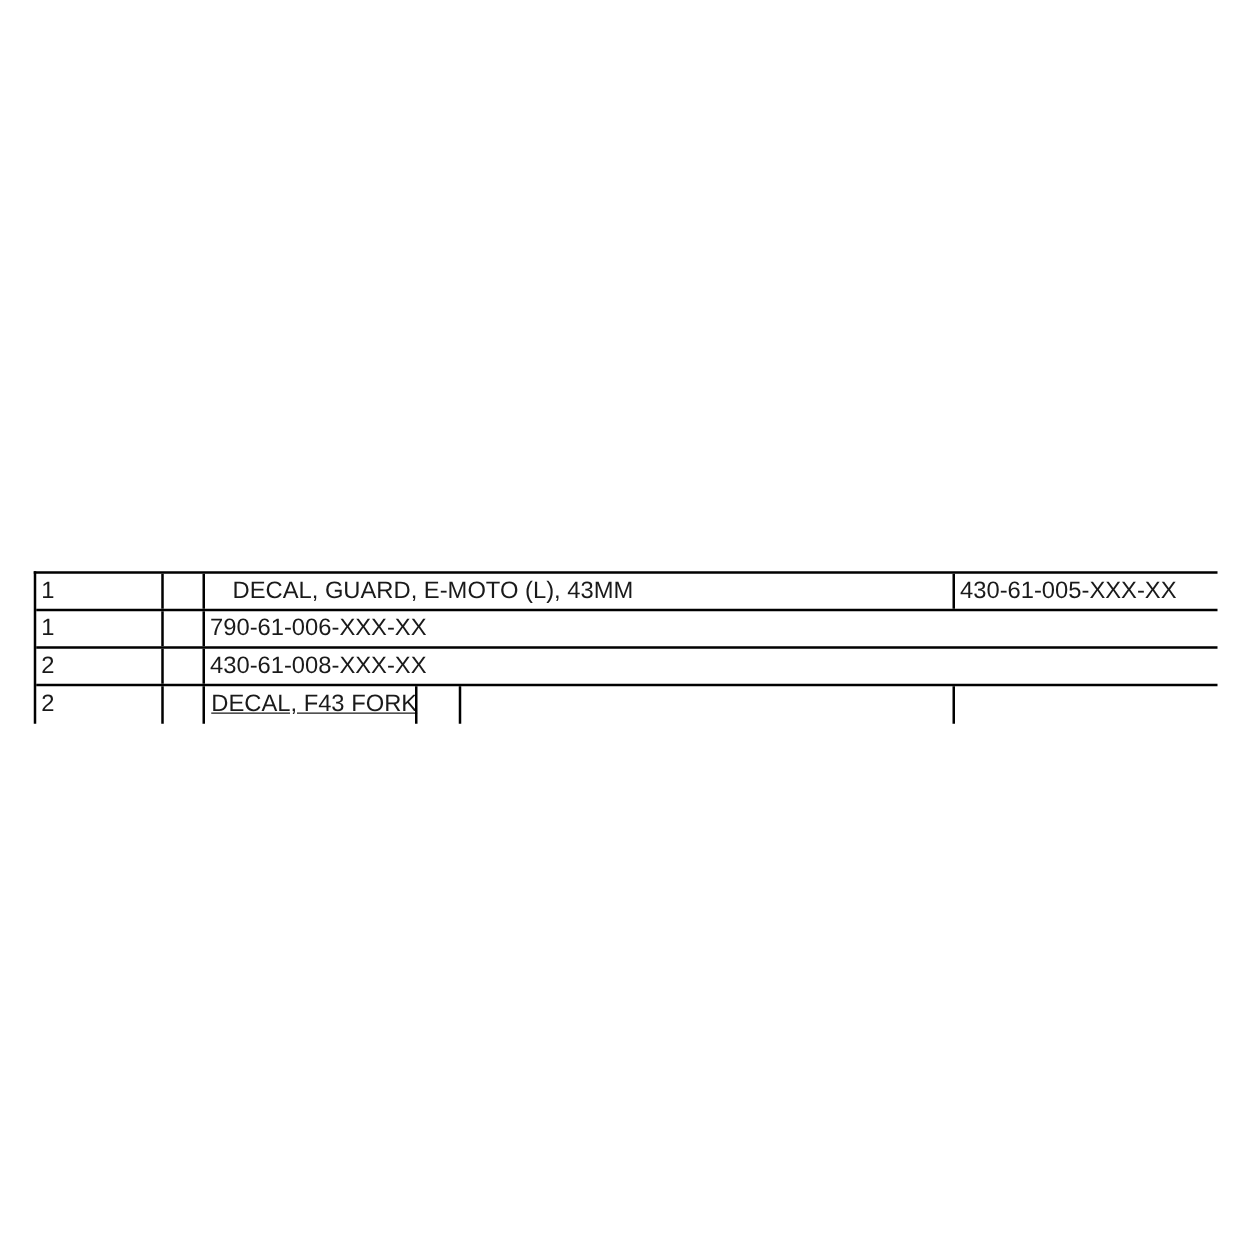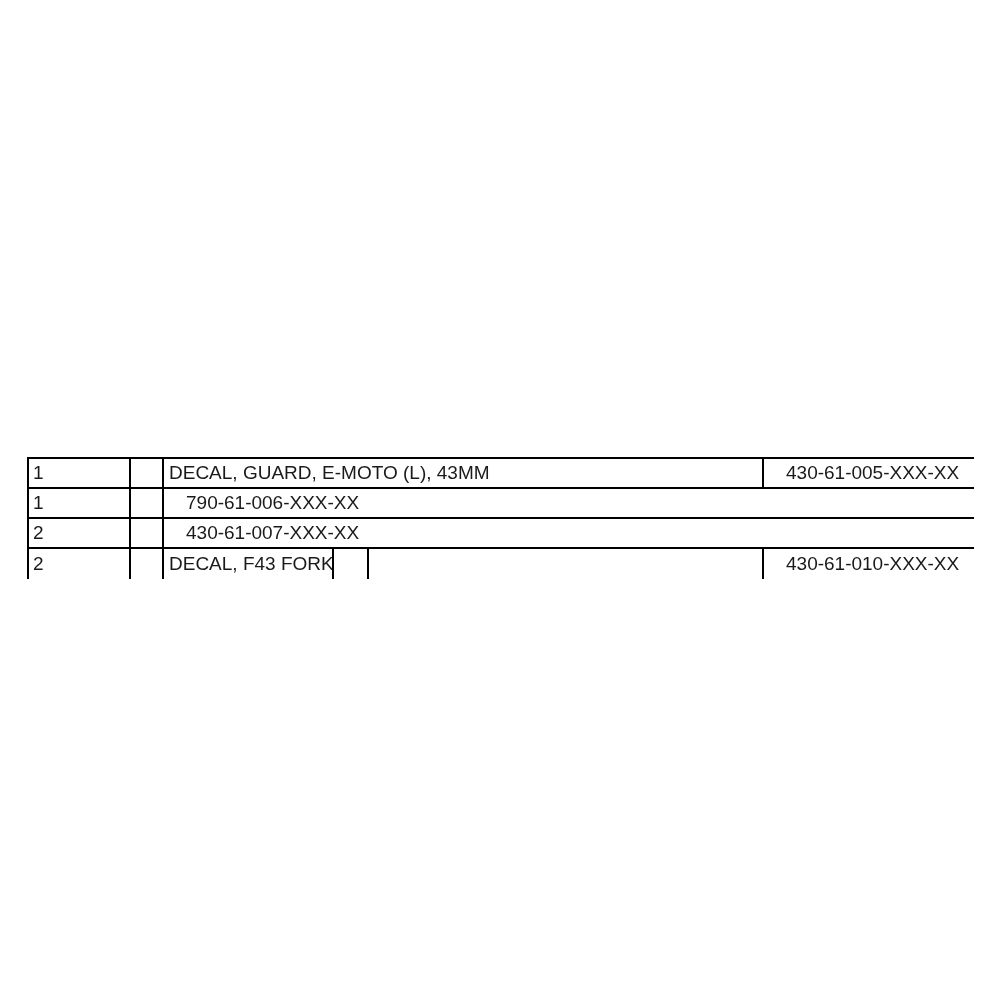--- a/index.html
+++ b/index.html
@@ -37,24 +37,24 @@
   .cell {
     box-sizing: border-box;
     border-right: 2px solid #000000;
     display: flex;
     align-items: center;
     white-space: nowrap;
     overflow: visible;
   }
   .c-qty  { width: 102px; padding-left: 4px; }
   .c-gap  { width: 33px; }
-  .c-desc { width: 600px; padding-left: 5px; }
-  .c-part { width: 210px; padding-left: 22px; border-right: none;  }
+  .c-desc { width: 600px; padding-left: 22px; }
+  .c-part { width: 210px; padding-left: 4px; border-right: none;  }
   
-  .c-desc.split { padding: 0; }
+  .c-desc.split { padding: 0; text-decoration: underline; }
   .sub {
     box-sizing: border-box;
     display: flex;
     align-items: center;
     height: 100%;
   }
   .sub-text { width: 168px; padding-left: 5px; }
   .sub-a { width: 35px; border-left: 2px solid #000000; }
   .sub-b { flex: 1; border-left: 2px solid #000000; }
 </style>
@@ -73,28 +73,27 @@
 
     <div class="t-row">
       <div class="cell c-qty">1</div>
       <div class="cell c-gap"></div>
       <div class="cell c-part">790-61-006-XXX-XX</div>
     </div>
 
     <div class="t-row">
       <div class="cell c-qty">2</div>
       <div class="cell c-gap"></div>
-      <div class="cell c-part">430-61-007-XXX-XX</div>
+      <div class="cell c-part">430-61-008-XXX-XX</div>
     </div>
 
     <div class="t-row">
       <div class="cell c-qty">2</div>
       <div class="cell c-gap"></div>
       <div class="cell c-desc split">
         <div class="sub sub-text">DECAL, F43 FORK</div>
         <div class="sub sub-a"></div>
         <div class="sub sub-b"></div>
       </div>
-      <div class="cell c-part">430-61-010-XXX-XX</div>
     </div>
 
   </div>
 </div>
 
 </body></html>

